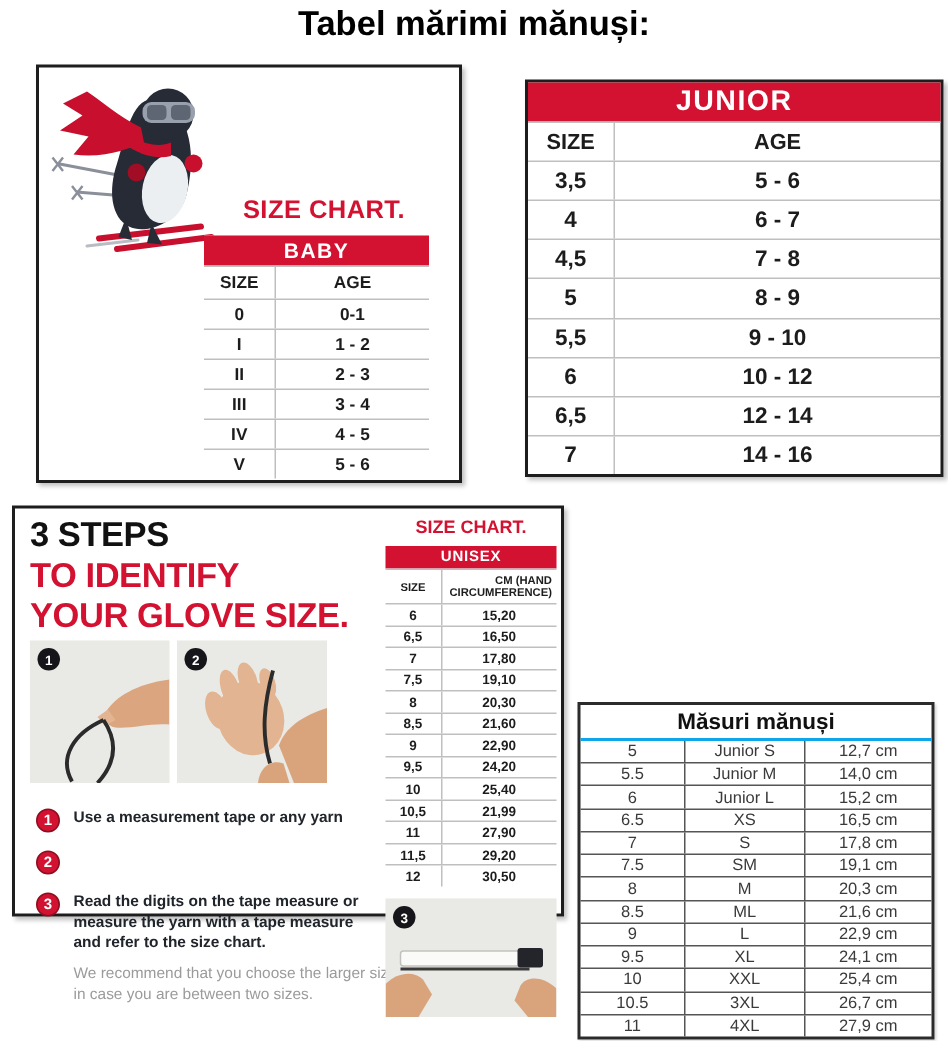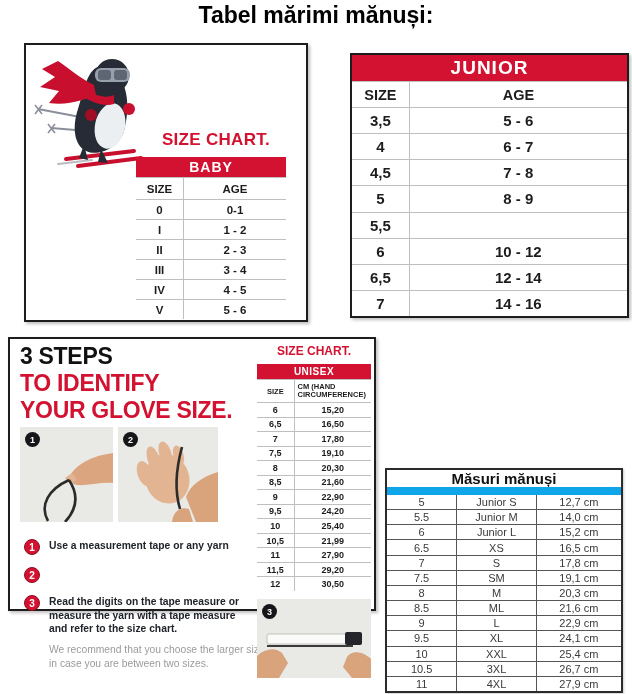--- a/index.html
+++ b/index.html
@@ -23,21 +23,21 @@
 
   
   .sc-table { position: absolute; display: flex; flex-direction: column; background: #fff; }
   .sc-bar { background: var(--red); color: #fff; font-weight: 700; display: flex;
     align-items: center; justify-content: center; flex: 0 0 auto; }
   .sc-head, .sc-row { display: flex; border-top: 1px solid #bfbfbf; font-weight: 700; color: #1c1c1c; }
   .sc-head { flex: 0 0 auto; }
   .sc-body { flex: 1; display: flex; flex-direction: column; }
   .sc-row { flex: 1; }
   .sc-head .c1, .sc-row .c1 { border-right: 1px solid #bfbfbf; }
-  .c1, .c2 { display: flex; align-items: center; justify-content: center; text-align: left; }
+  .c1, .c2 { display: flex; align-items: center; justify-content: center; text-align: right; }
 
   .baby-table .sc-bar { height: 20px; font-size: 14px; letter-spacing: 1px; }
   .baby-table .sc-head { height: 22px; font-size: 11.5px; }
   .baby-table .sc-row { font-size: 11.5px; }
   .baby-table .c1 { width: 32%; }
   .baby-table .c2 { width: 68%; }
 
   
   .junior-table { left: 350px; top: 53px; width: 279px; height: 265px;
     border: 2px solid #1d1d1d; box-shadow: 2px 2px 3px rgba(0,0,0,0.25); }
@@ -79,21 +79,21 @@
   .unisex-table .sc-head { height: 23px; font-size: 7.5px; }
   .unisex-table .sc-head .c2 { line-height: 8.5px; padding: 0 3px; }
   .unisex-table .sc-row { font-size: 9px; }
   .unisex-table .c1 { width: 33%; }
   .unisex-table .c2 { width: 67%; }
 
   
   .masuri-panel { left: 385px; top: 468px; width: 238px; height: 225px;
     border: 2px solid #2b2b2b; box-shadow: 1px 1px 2px rgba(0,0,0,0.2); display: flex; flex-direction: column; }
   .masuri-title { flex: 0 0 24px; display: flex; align-items: center; justify-content: center;
-    font-size: 15px; font-weight: 700; color: #111; border-bottom: 8px solid #0ea5e9; }
+    font-size: 15px; font-weight: 700; color: #111; border-bottom: 2px solid #0ea5e9; }
   .masuri-body { flex: 1; display: flex; flex-direction: column; }
   .m-row { flex: 1; display: flex; border-top: 1px solid #555; font-size: 11px; color: #3a3a3a; }
   .m-row:first-child { border-top: none; }
   .mc1, .mc2, .mc3 { display: flex; align-items: center; justify-content: center; }
   .mc1 { width: 30%; border-right: 1px solid #555; }
   .mc2 { width: 34%; border-right: 1px solid #555; }
   .mc3 { width: 36%; }
 </style>
 </head>
 <body>
@@ -182,20 +182,21 @@
         <div class="sc-row">
         <span class="c1">4,5</span>
         <span class="c2">7 - 8</span>
       </div>
         <div class="sc-row">
         <span class="c1">5</span>
         <span class="c2">8 - 9</span>
       </div>
         <div class="sc-row">
         <span class="c1">5,5</span>
+        <span class="c2">9 - 10</span>
       </div>
         <div class="sc-row">
         <span class="c1">6</span>
         <span class="c2">10 - 12</span>
       </div>
         <div class="sc-row">
         <span class="c1">6,5</span>
         <span class="c2">12 - 14</span>
       </div>
         <div class="sc-row">

